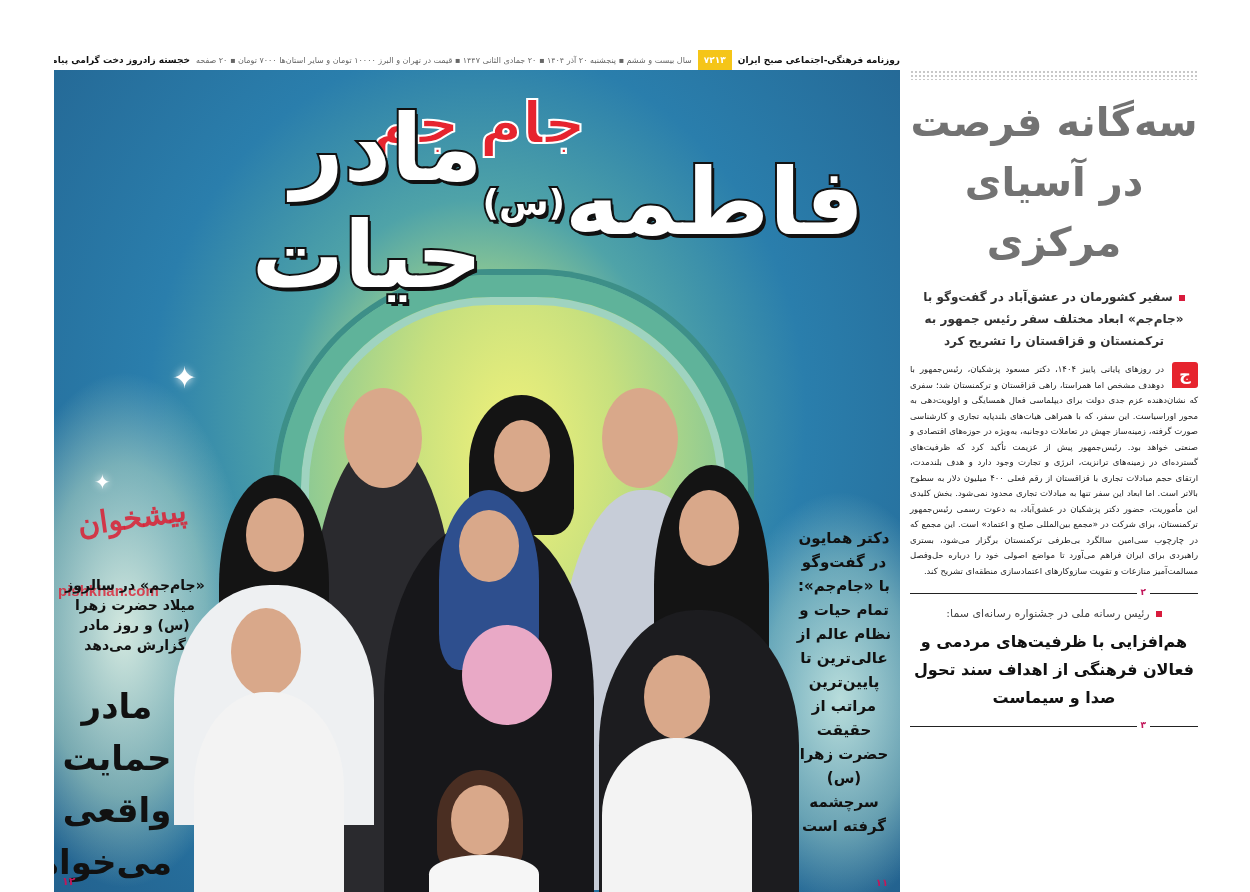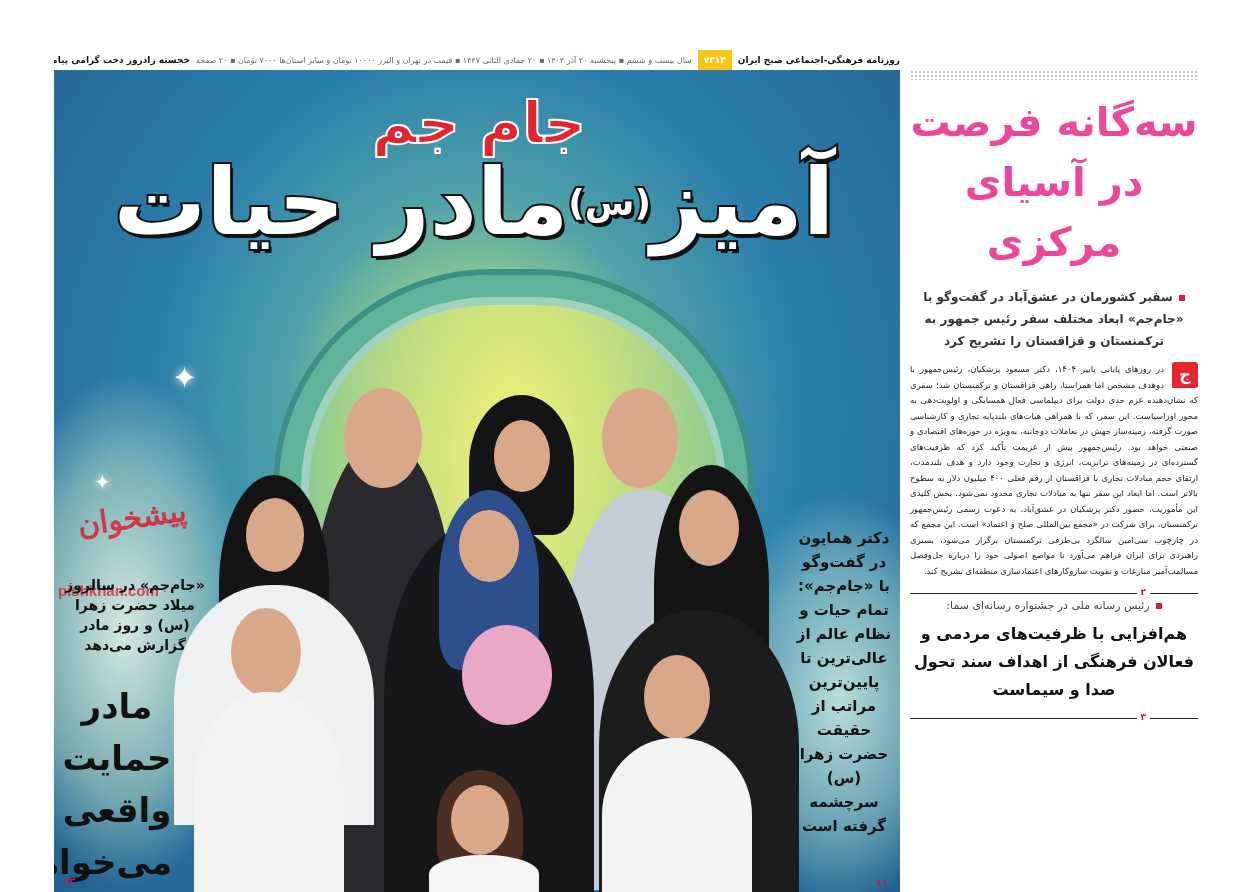--- a/index.html
+++ b/index.html
@@ -81,41 +81,41 @@
   }
   .left-page { position:absolute; left:8px; bottom:4px; font-size:11px; color:#c2185b; font-weight:bold; }
 
   
   .rcol { position:absolute; left:910px; top:70px; width:288px; height:822px; }
   .dots {
     height:10px; margin-bottom:6px;
     background-image: radial-gradient(#c8c8c8 1px, transparent 1.2px);
     background-size:4px 4px;
   }
-  .r-headline { font-size:40px; font-weight:bold; color:#ec4899; text-align:center; line-height:60px;margin-top:12px; }
+  .r-headline { font-size:40px; font-weight:bold; color:#737373; text-align:center; line-height:60px;margin-top:12px; }
   .kicker {
     margin-top:14px; font-size:12px; color:#333; text-align:center; line-height:22px; font-weight:bold;
   }
   .bullet { display:inline-block; width:6px; height:6px; background:#d81b3c; margin-left:6px; vertical-align:middle; }
   .body-text {
     margin-top:10px; font-size:8.5px; color:#222; line-height:15.5px; text-align:justify;
   }
   .brand-icon {
     float:right; width:26px; height:26px; background:#e6242e; color:#fff; margin-left:8px;
     display:flex; align-items:center; justify-content:center; font-size:16px; font-weight:bold;
     border-radius:3px 3px 3px 0;
   }
   .rule { position:relative; height:12px; margin-top:8px; }
   .rule::before { content:""; position:absolute; left:0; right:0; top:6px; border-top:1px solid #222; }
   .rule .pg {
     position:absolute; right:48px; top:0; background:#fff; padding:0 4px;
     font-size:9px; color:#c2185b; font-weight:bold;
   }
   .r-headline2 { margin-top:18px; font-size:30px; font-weight:bold; color:#111; text-align:center; line-height:46px; }
-  .kicker2 { font-size:11px; color:#444; text-align:center; }
+  .kicker2 { margin-top:8px; font-size:11px; color:#444; text-align:center; }
   .sub-headline { margin-top:8px; font-size:16px; font-weight:bold; color:#111; text-align:center; line-height:28px; }
 </style>
 </head>
 <body>
 
 <div class="topbar">
   <span class="paper-type">روزنامه فرهنگی-اجتماعی صبح ایران</span>
   <span class="issue">۷۲۱۳</span>
   <span class="meta">سال بیست و ششم ▪ پنجشنبه ۲۰ آذر ۱۴۰۴ ▪ ۲۰ جمادی الثانی ۱۴۴۷ ▪ قیمت در تهران و البرز ۱۰۰۰۰ تومان و سایر استان‌ها ۷۰۰۰ تومان ▪ ۲۰ صفحه</span>
   <span class="occasion">خجسته زادروز دخت گرامی پیامبر (ص) حضرت فاطمه زهرا (س) و روز زن مبارک باد</span>
@@ -124,21 +124,21 @@
 <div class="hero">
   <div class="glow-left"></div>
   <div class="glow-right"></div>
   <div class="arch"></div>
   <span class="star" style="left:118px; top:290px;">✦</span>
   <span class="star" style="left:40px; top:400px; font-size:20px;">✦</span>
 
   <div class="logo">جام جم</div>
 
   <div class="main-headline">
-    <span>آمیز</span>
+    <span>فاطمه</span>
     <sup>(س)</sup>
     <span>مادر حیات</span>
   </div>
 
   <div>
     <div class="person" style="left:254px; top:370px; width:150px; height:460px; background:#2a2a2e;"></div>
     <div class="head" style="left:290px; top:318px; width:78px; height:100px;"></div>
     <div class="hijab" style="left:415px; top:325px; width:105px; height:140px;"></div>
     <div class="head" style="left:440px; top:350px; width:56px; height:72px;"></div>
     <div class="person" style="left:505px; top:420px; width:170px; height:400px; background:#c7cdd8;"></div>

